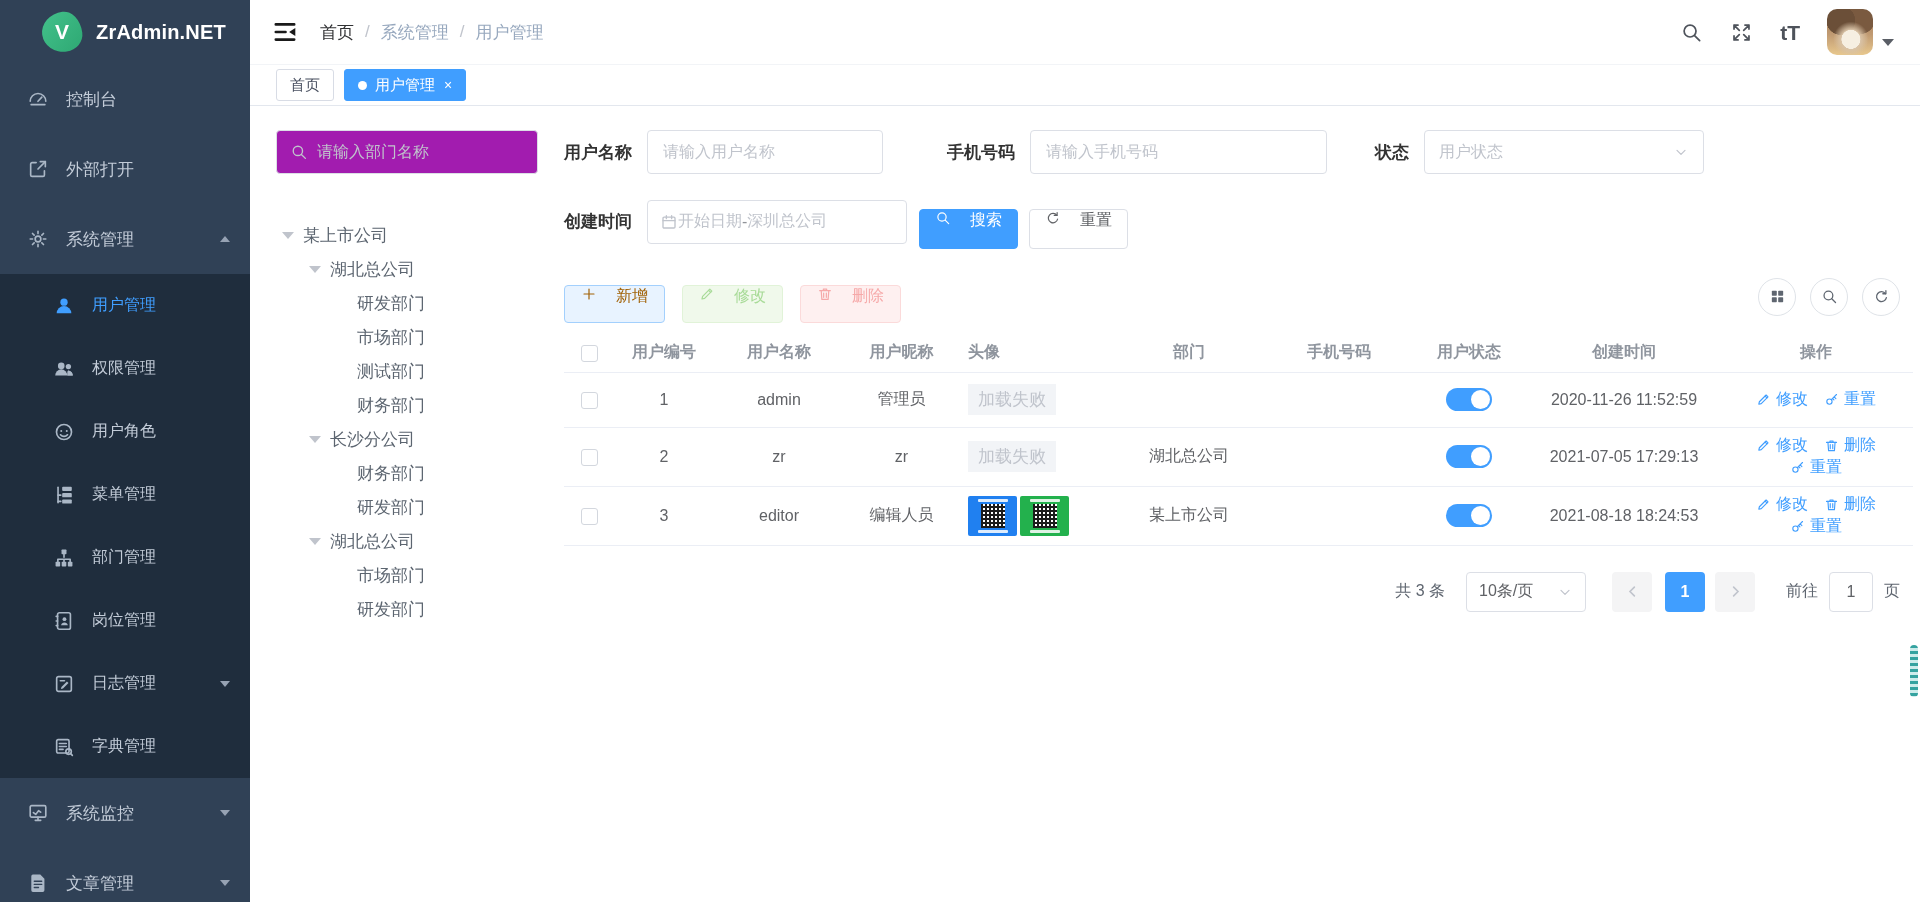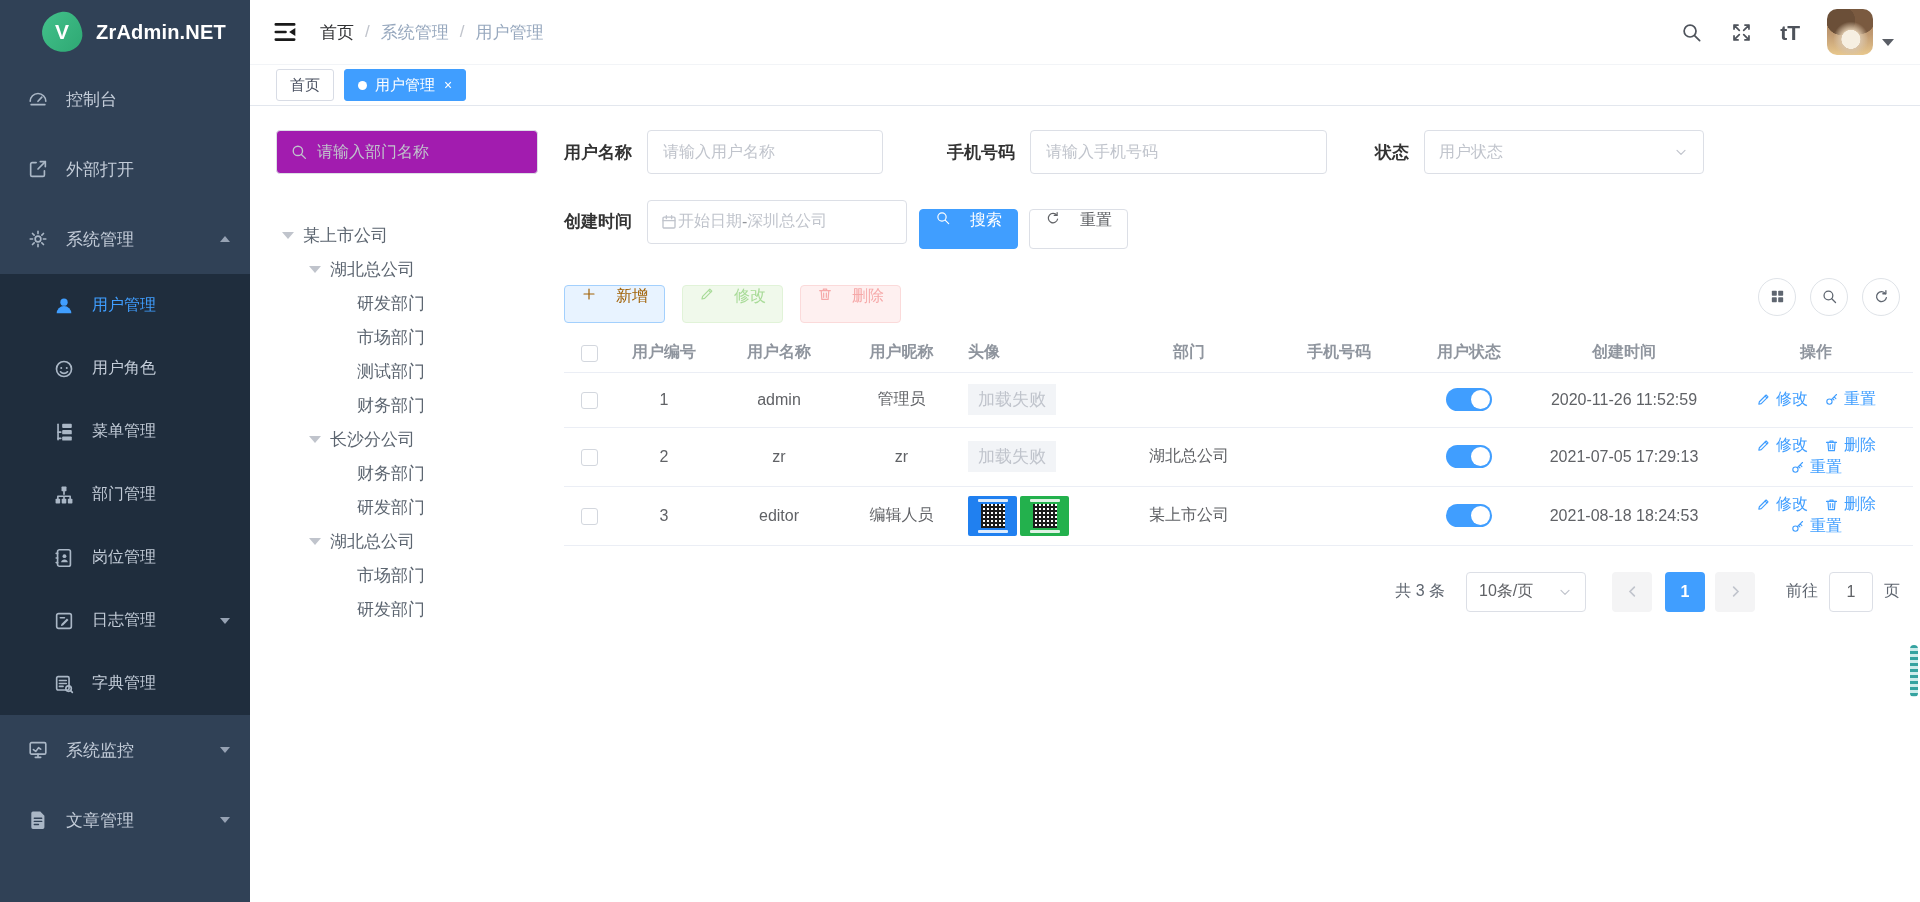--- a/index.html
+++ b/index.html
@@ -182,20 +182,32 @@
           <span class="mi-arrow up"></span>
         </div>
         <div class="menu-item sub active">
           <span class="mi-icon">
             <svg viewBox="0 0 24 24" fill="currentColor">
               <circle cx="12" cy="7.8" r="4"></circle>
               <path d="M4 20a8 8 0 0 1 16 0z"></path>
             </svg>
           </span>
           <span class="mi-label">用户管理</span>
+        </div>
+        <div class="menu-item sub">
+          <span class="mi-icon">
+            <svg viewBox="0 0 24 24" fill="currentColor">
+              <circle cx="9" cy="8.6" r="3.6"></circle>
+              <path d="M2.4 19a6.6 6.6 0 0 1 13.2 0z"></path>
+              <circle cx="16.8" cy="9.4" r="2.9"></circle>
+              <path d="M15.5 19h6.1a5.9 5.9 0 0 0-5.3-5.3 7.8 7.8 0 0 1 0 0z"></path>
+              <path d="M15.8 19h5.8a6 6 0 0 0-4.6-5.4l-1.2 1z"></path>
+            </svg>
+          </span>
+          <span class="mi-label">权限管理</span>
         </div>
         <div class="menu-item sub">
           <span class="mi-icon">
             <svg viewBox="0 0 24 24" fill="none" stroke="currentColor" stroke-width="1.8" stroke-linecap="round" stroke-linejoin="round">
               <circle cx="12" cy="12" r="8.2"></circle>
               <circle cx="9" cy="11" r="1.1" fill="currentColor" stroke="none"></circle>
               <circle cx="15" cy="11" r="1.1" fill="currentColor" stroke="none"></circle>
               <path d="M8.2 15c1 1.2 2.3 1.8 3.8 1.8s2.8-.6 3.8-1.8"></path>
             </svg>
           </span>

